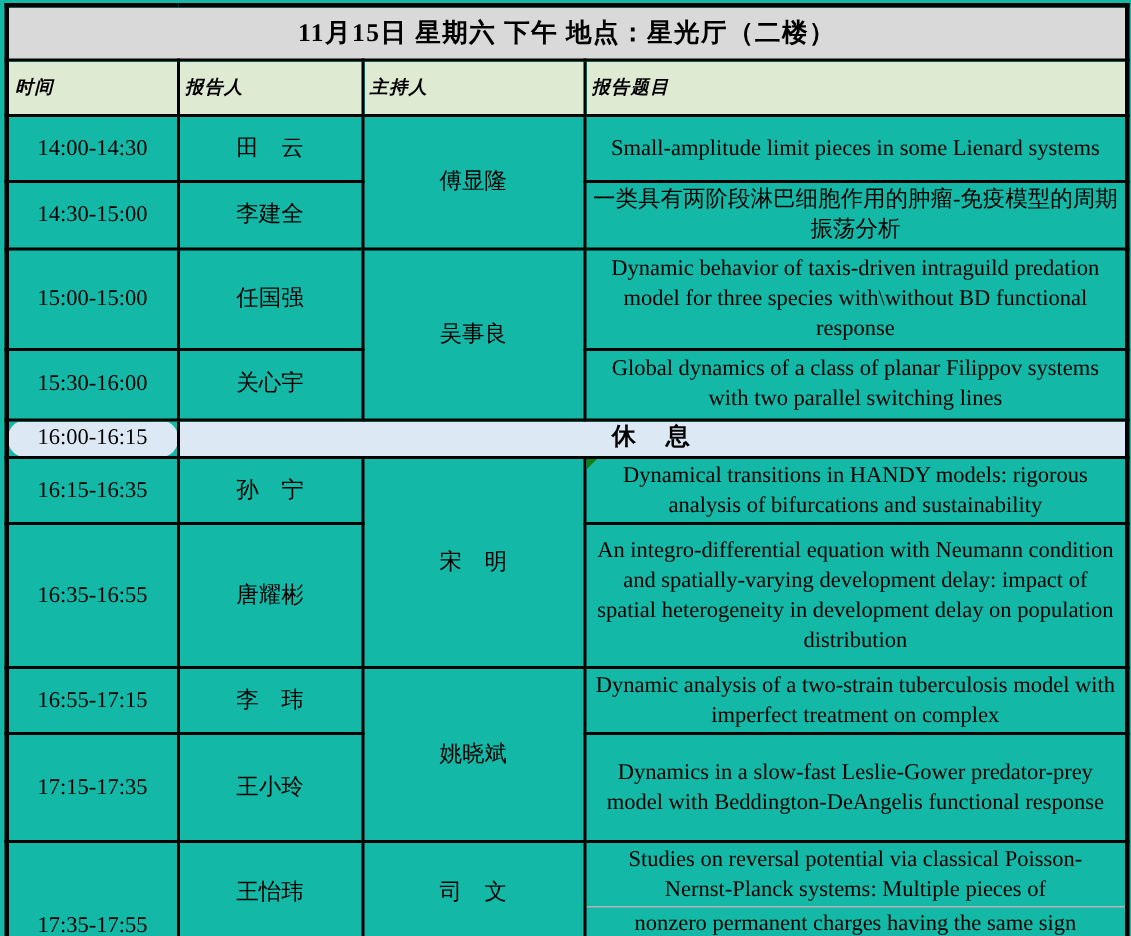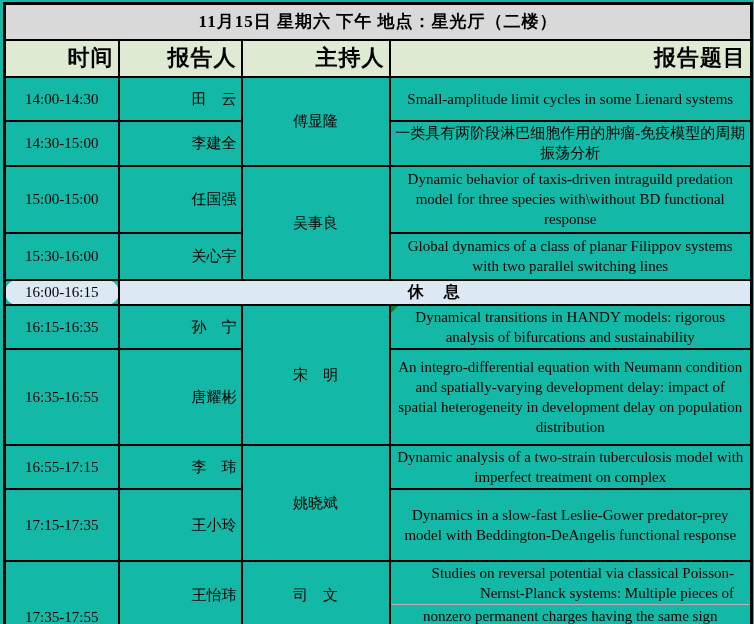--- a/index.html
+++ b/index.html
@@ -3,32 +3,32 @@
 <meta charset="utf-8">
 <style>
   html,body{margin:0;padding:0;background:#fff;}
   #page{position:relative;width:754px;height:624px;background:#14b8a6;overflow:hidden;
         font-family:"Liberation Serif","DejaVu Serif",serif;color:#000;}
   table{border-collapse:collapse;table-layout:fixed;width:747px;margin:2px 0 0 3px;
         border:3px solid #000;}
   td{border:2px solid #000;overflow:hidden;vertical-align:middle;padding:1px 4px;
      font-size:15px;line-height:20px;}
   .ttl{background:var(--title_bg);text-align:center;font-weight:bold;font-size:17px;letter-spacing:1px;}
-  .colh{background:var(--header_bg);text-align:right;font-weight:bold;font-size:22px;letter-spacing:1px;}
+  .colh{background:var(--header_bg);text-align:left;font-weight:bold;font-size:12px;letter-spacing:1px;font-style:italic;}
   .time{text-align:center;white-space:nowrap;border-radius:16px;}
-  .name{text-align:right;}
+  .name{text-align:center;}
   .chair{text-align:center;border-radius:18px;}
   .talk{text-align:center;}
   .break-td{background:var(--break_bg);}
   .break-label{background:var(--break_bg);text-align:center;font-weight:bold;font-size:16px;letter-spacing:2px;}
   .flag-cell{position:relative;}
   .flag{position:absolute;top:0;left:0;width:0;height:0;
         border-top:7px solid var(--indicator);border-right:7px solid transparent;}
   .split-cell{padding:0;}
-  .split-top{padding:1px 16px;text-align:right;}
+  .split-top{padding:1px 16px;text-align:center;}
   .split-bottom{padding:1px 4px 2px 4px;text-align:center;border-top:1px solid var(--faint_line);}
   .time-bottom{vertical-align:bottom;padding-bottom:1px;}
 </style>
 </head>
 <body>
 
 <div id="page">
   <table>
     <colgroup>
       <col style="width:114px">
@@ -46,21 +46,21 @@
       <td class="colh">时间</td>
       <td class="colh">报告人</td>
       <td class="colh">主持人</td>
       <td class="colh">报告题目</td>
     </tr>
 
     <tr style="height:44px">
       <td class="time">14:00-14:30</td>
       <td class="name">田　云</td>
       <td class="chair" rowspan="2">傅显隆</td>
-      <td class="talk">Small-amplitude limit cycles in some Lienard systems</td>
+      <td class="talk">Small-amplitude limit pieces in some Lienard systems</td>
     </tr>
     <tr style="height:45px">
       <td class="time">14:30-15:00</td>
       <td class="name">李建全</td>
       <td class="talk">一类具有两阶段淋巴细胞作用的肿瘤-免疫模型的周期振荡分析</td>
     </tr>
 
     <tr style="height:67px">
       <td class="time">15:00-15:00</td>
       <td class="name">任国强</td>

